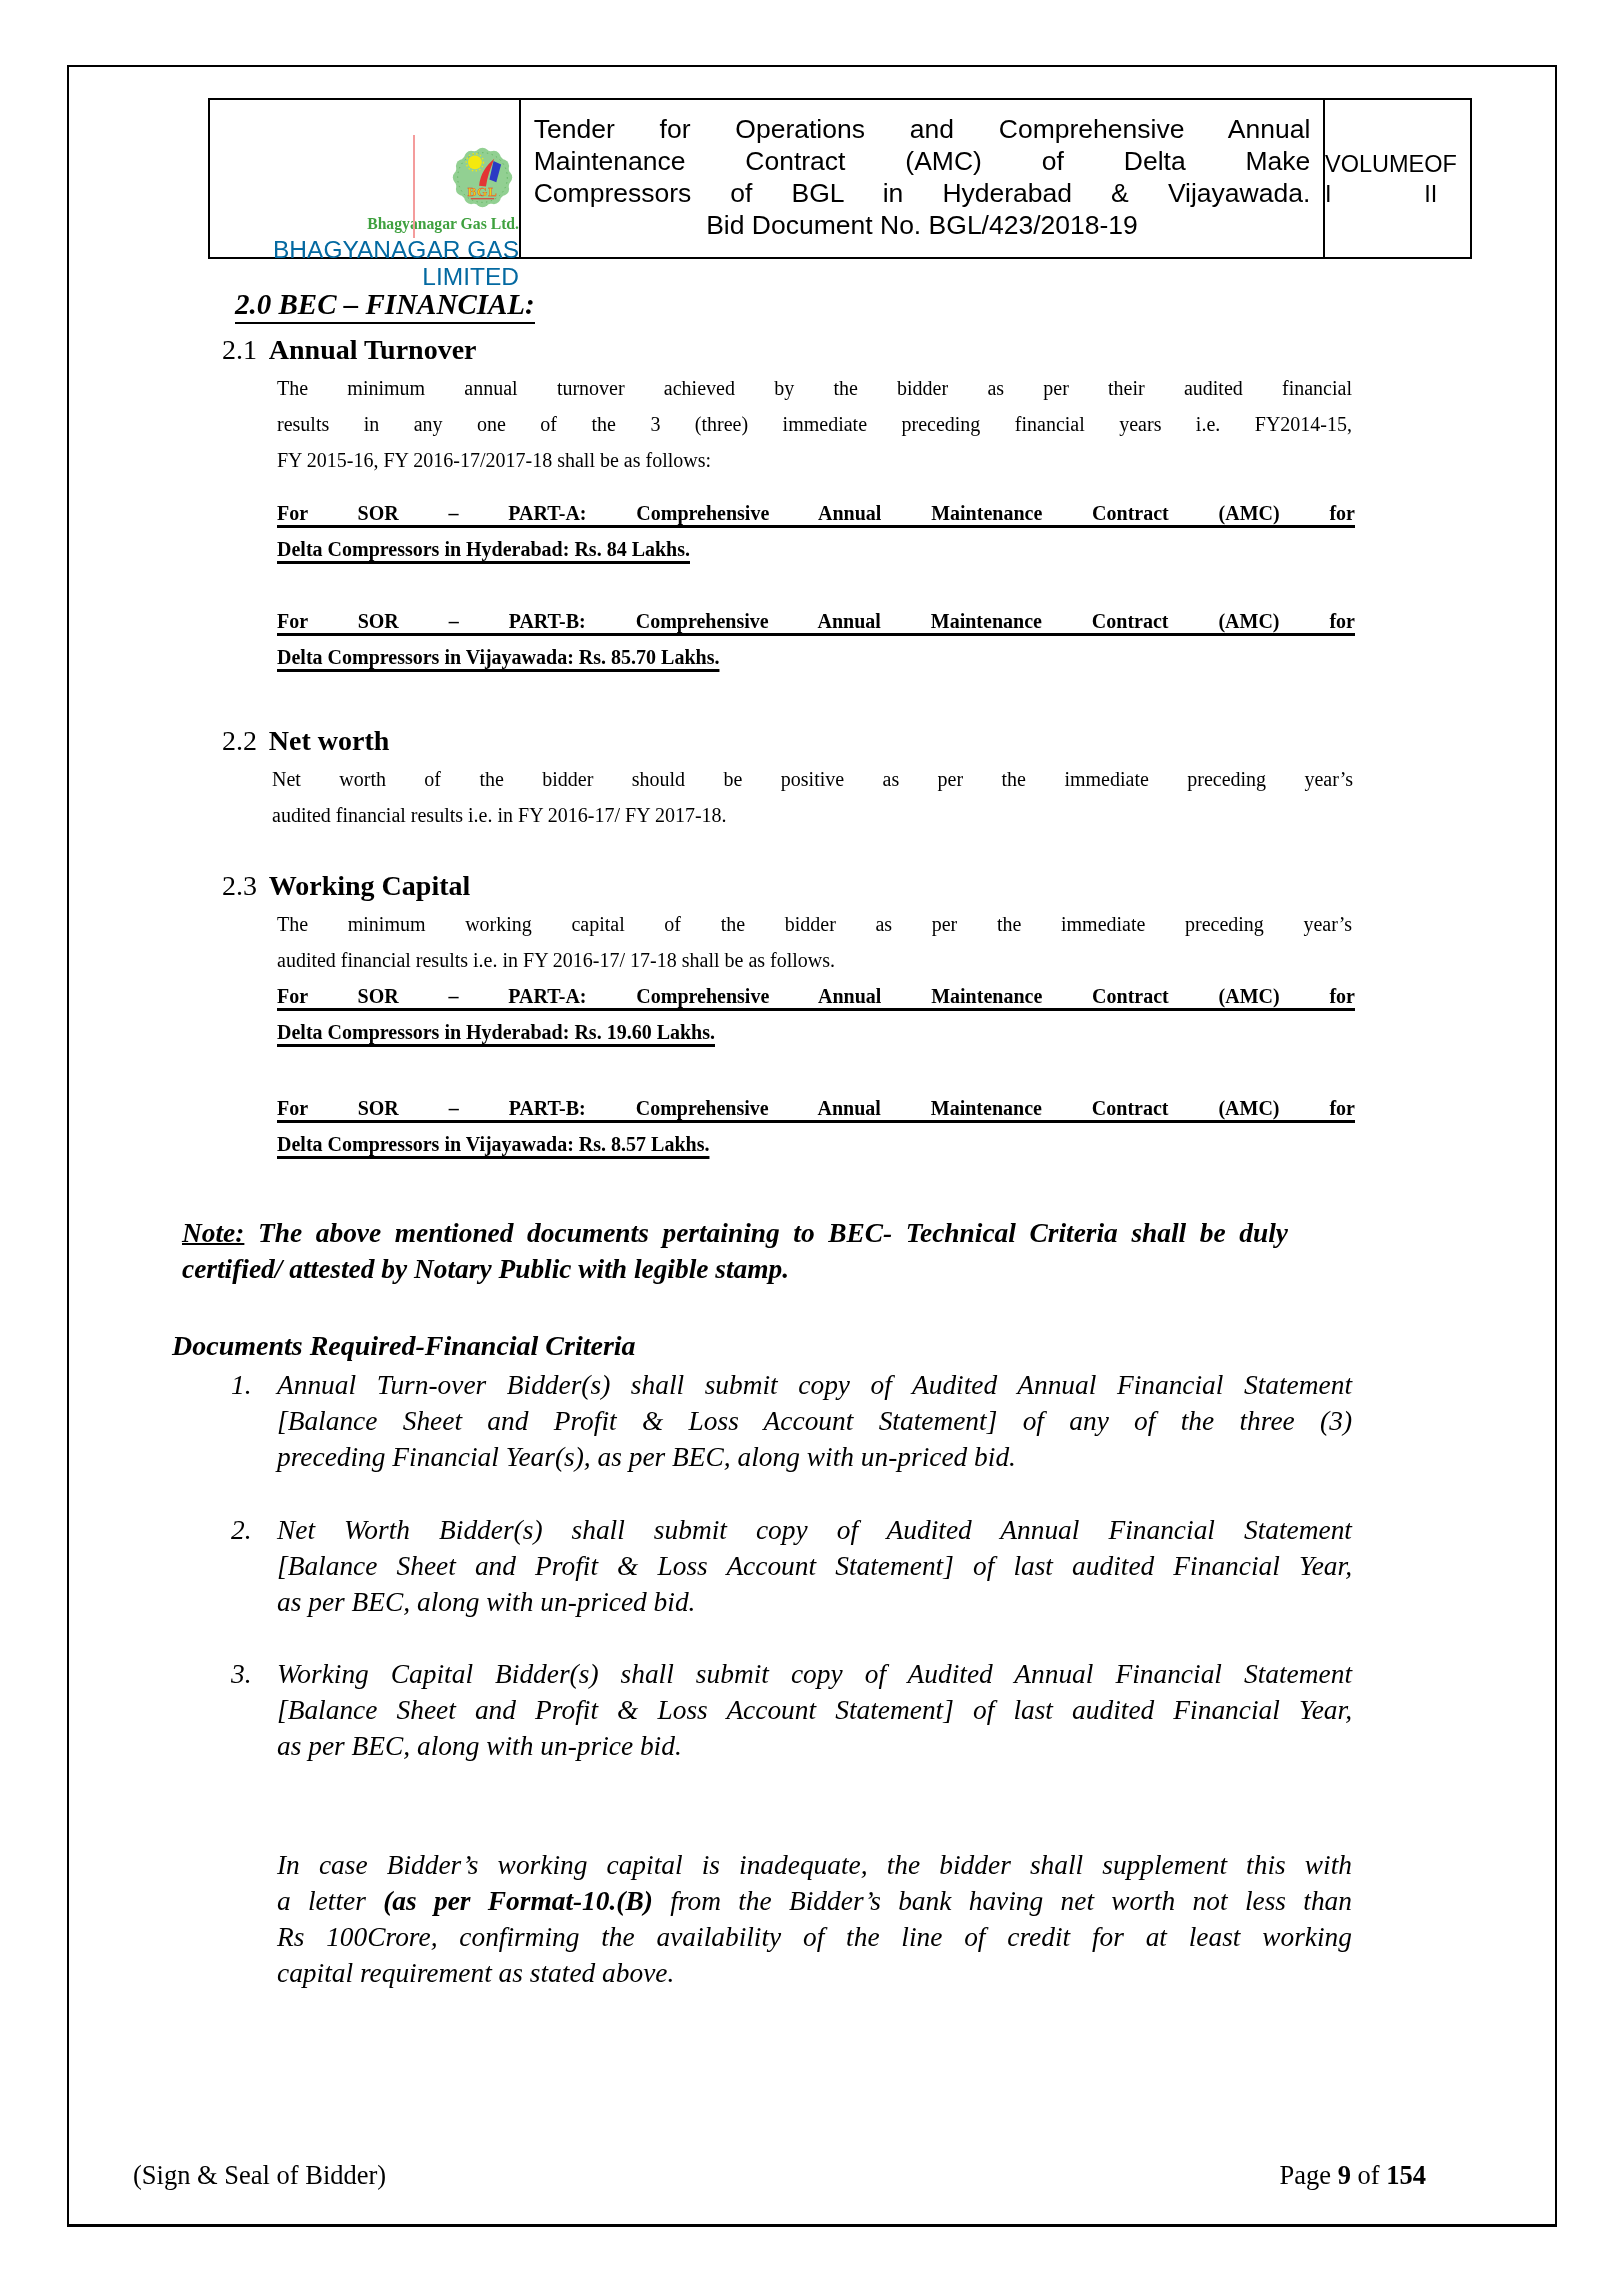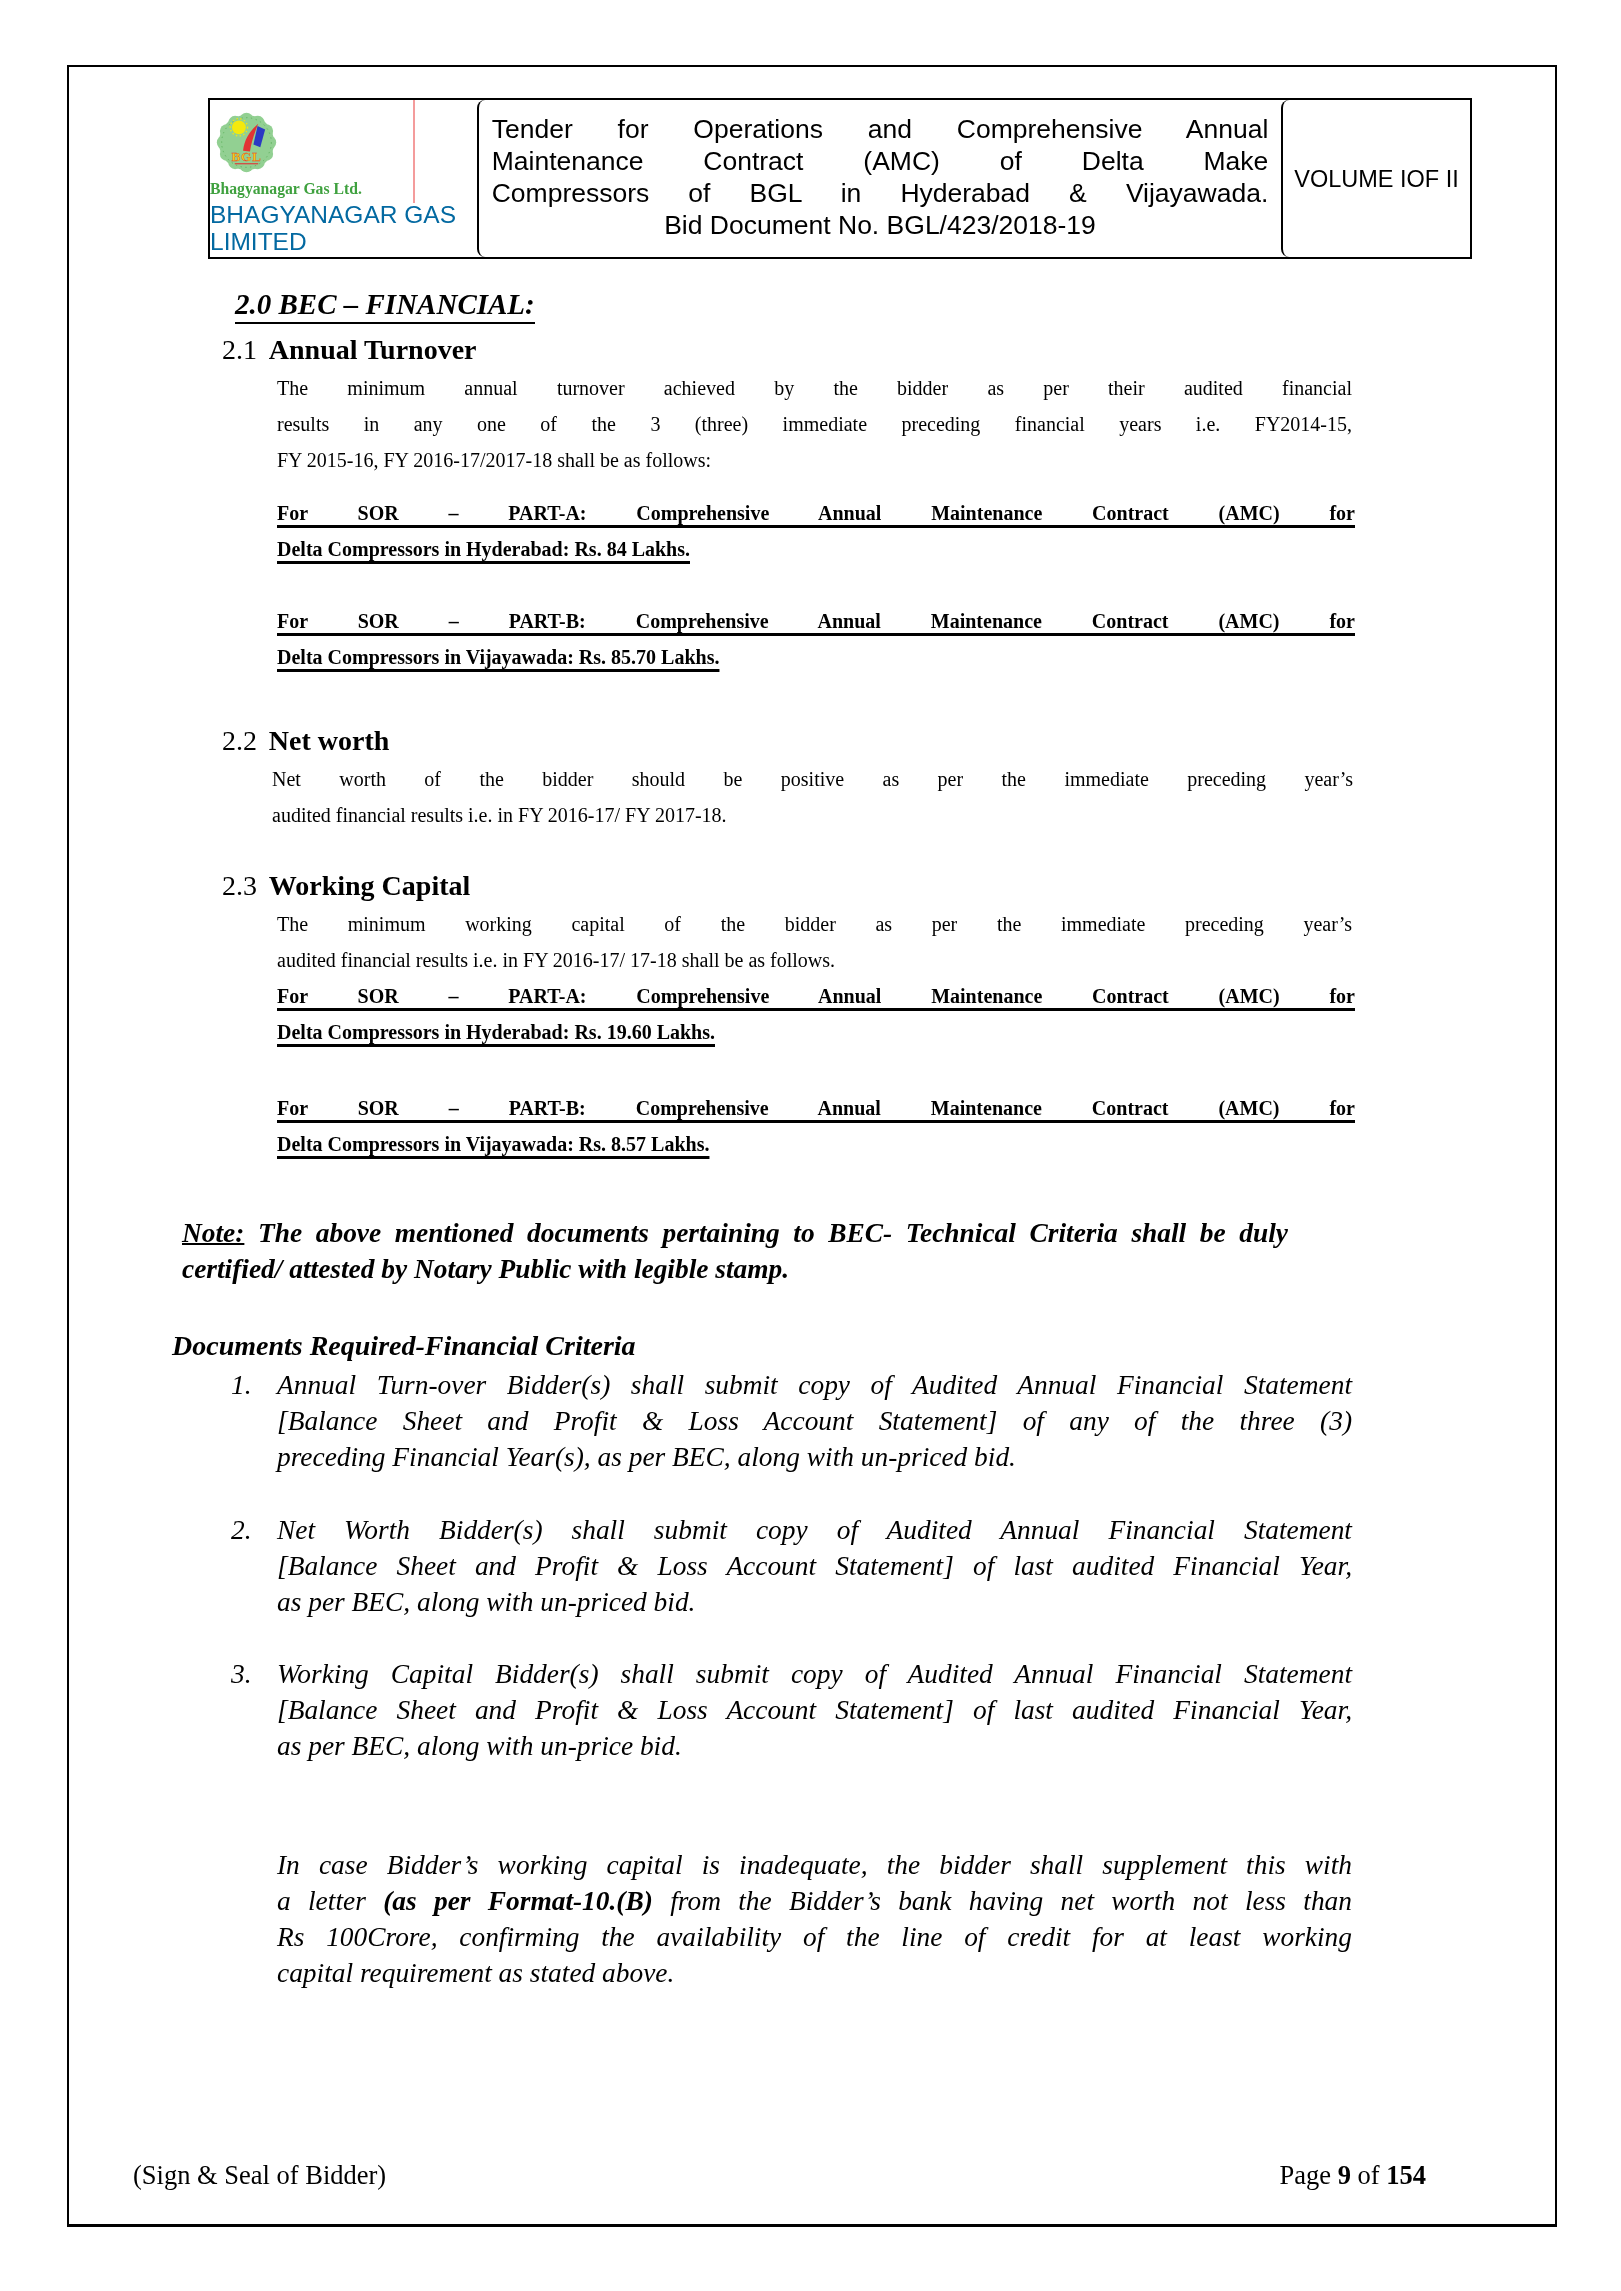--- a/index.html
+++ b/index.html
@@ -11,23 +11,23 @@
   .page-border{
     position:absolute;left:67px;top:65px;width:1490px;height:2162px;
     border:2px solid #000;border-bottom-width:3.9px;box-sizing:border-box;
   }
   
   .hdr{
     position:absolute;left:208px;top:98px;width:1264px;height:161px;
     display:flex;border:2px solid #000;box-sizing:border-box;
     font-family:"Liberation Sans",sans-serif;background:#fff;
   }
-  .cell{box-sizing:border-box;height:100%;border-radius:8px;}
+  .cell{box-sizing:border-box;height:100%;}
   .cell + .cell{border-left:2px solid #000;}
-  .logo-cell{width:267px;position:relative;text-align:left;}
+  .logo-cell{width:309px;position:relative;text-align:right;margin-top:35px;}
   .logo-cell svg{margin-top:7.8px;width:73px;height:69px;display:inline-block;}
   .logo-caption{font-size:15.7px;line-height:16.7px;font-weight:bold;color:var(--logo-green-dark,#3fa13f);font-family:"Liberation Serif",serif;}
   .company{font-size:24.5px;line-height:26.5px;margin-top:4.9px;color:#0369a1;}
   .redline{position:absolute;left:203px;top:0;width:2px;height:103px;background:var(--header-divider-red,#f49c9c);}
   .title-cell{width:804px;padding:12.7px 12.7px 0;font-size:26.5px;line-height:32px;}
   .vol-cell{flex:1;display:flex;flex-direction:row;justify-content:center;align-items:center;font-size:23.5px;line-height:30px;}
   .jline{text-align:justify;text-align-last:justify;}
   .jlast{text-align:left;}
   .tcenter{text-align:center;}
   

